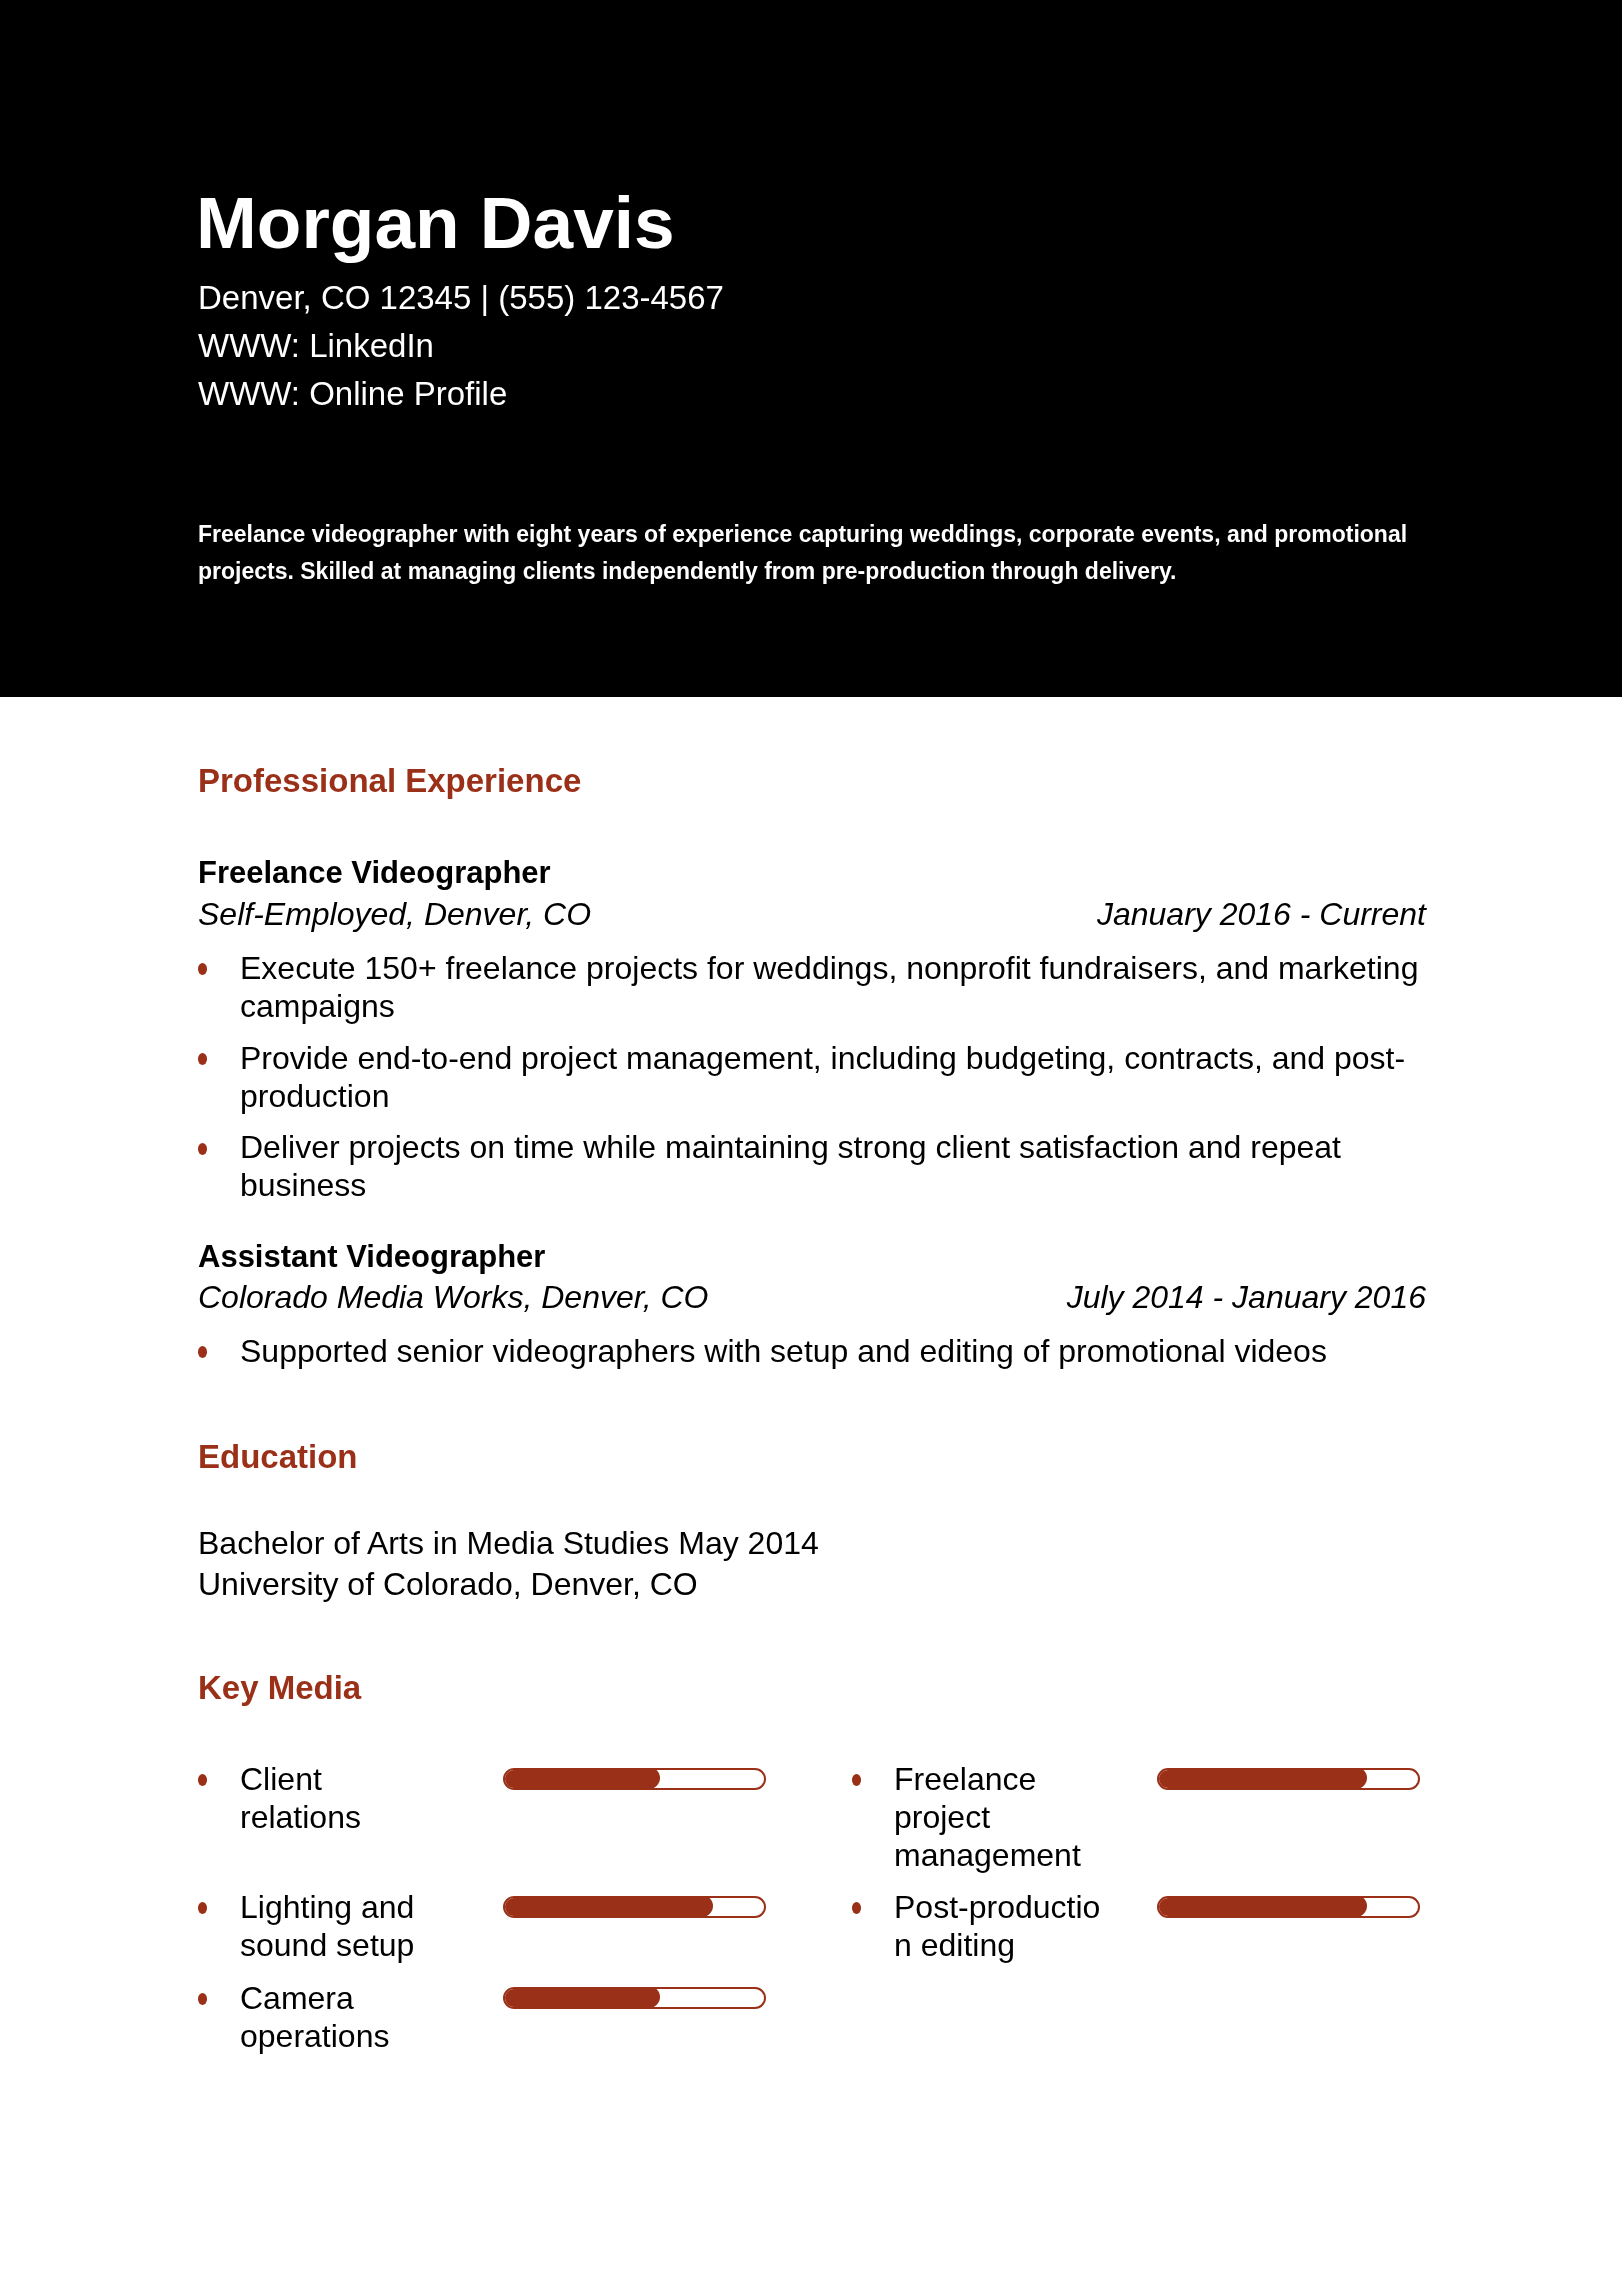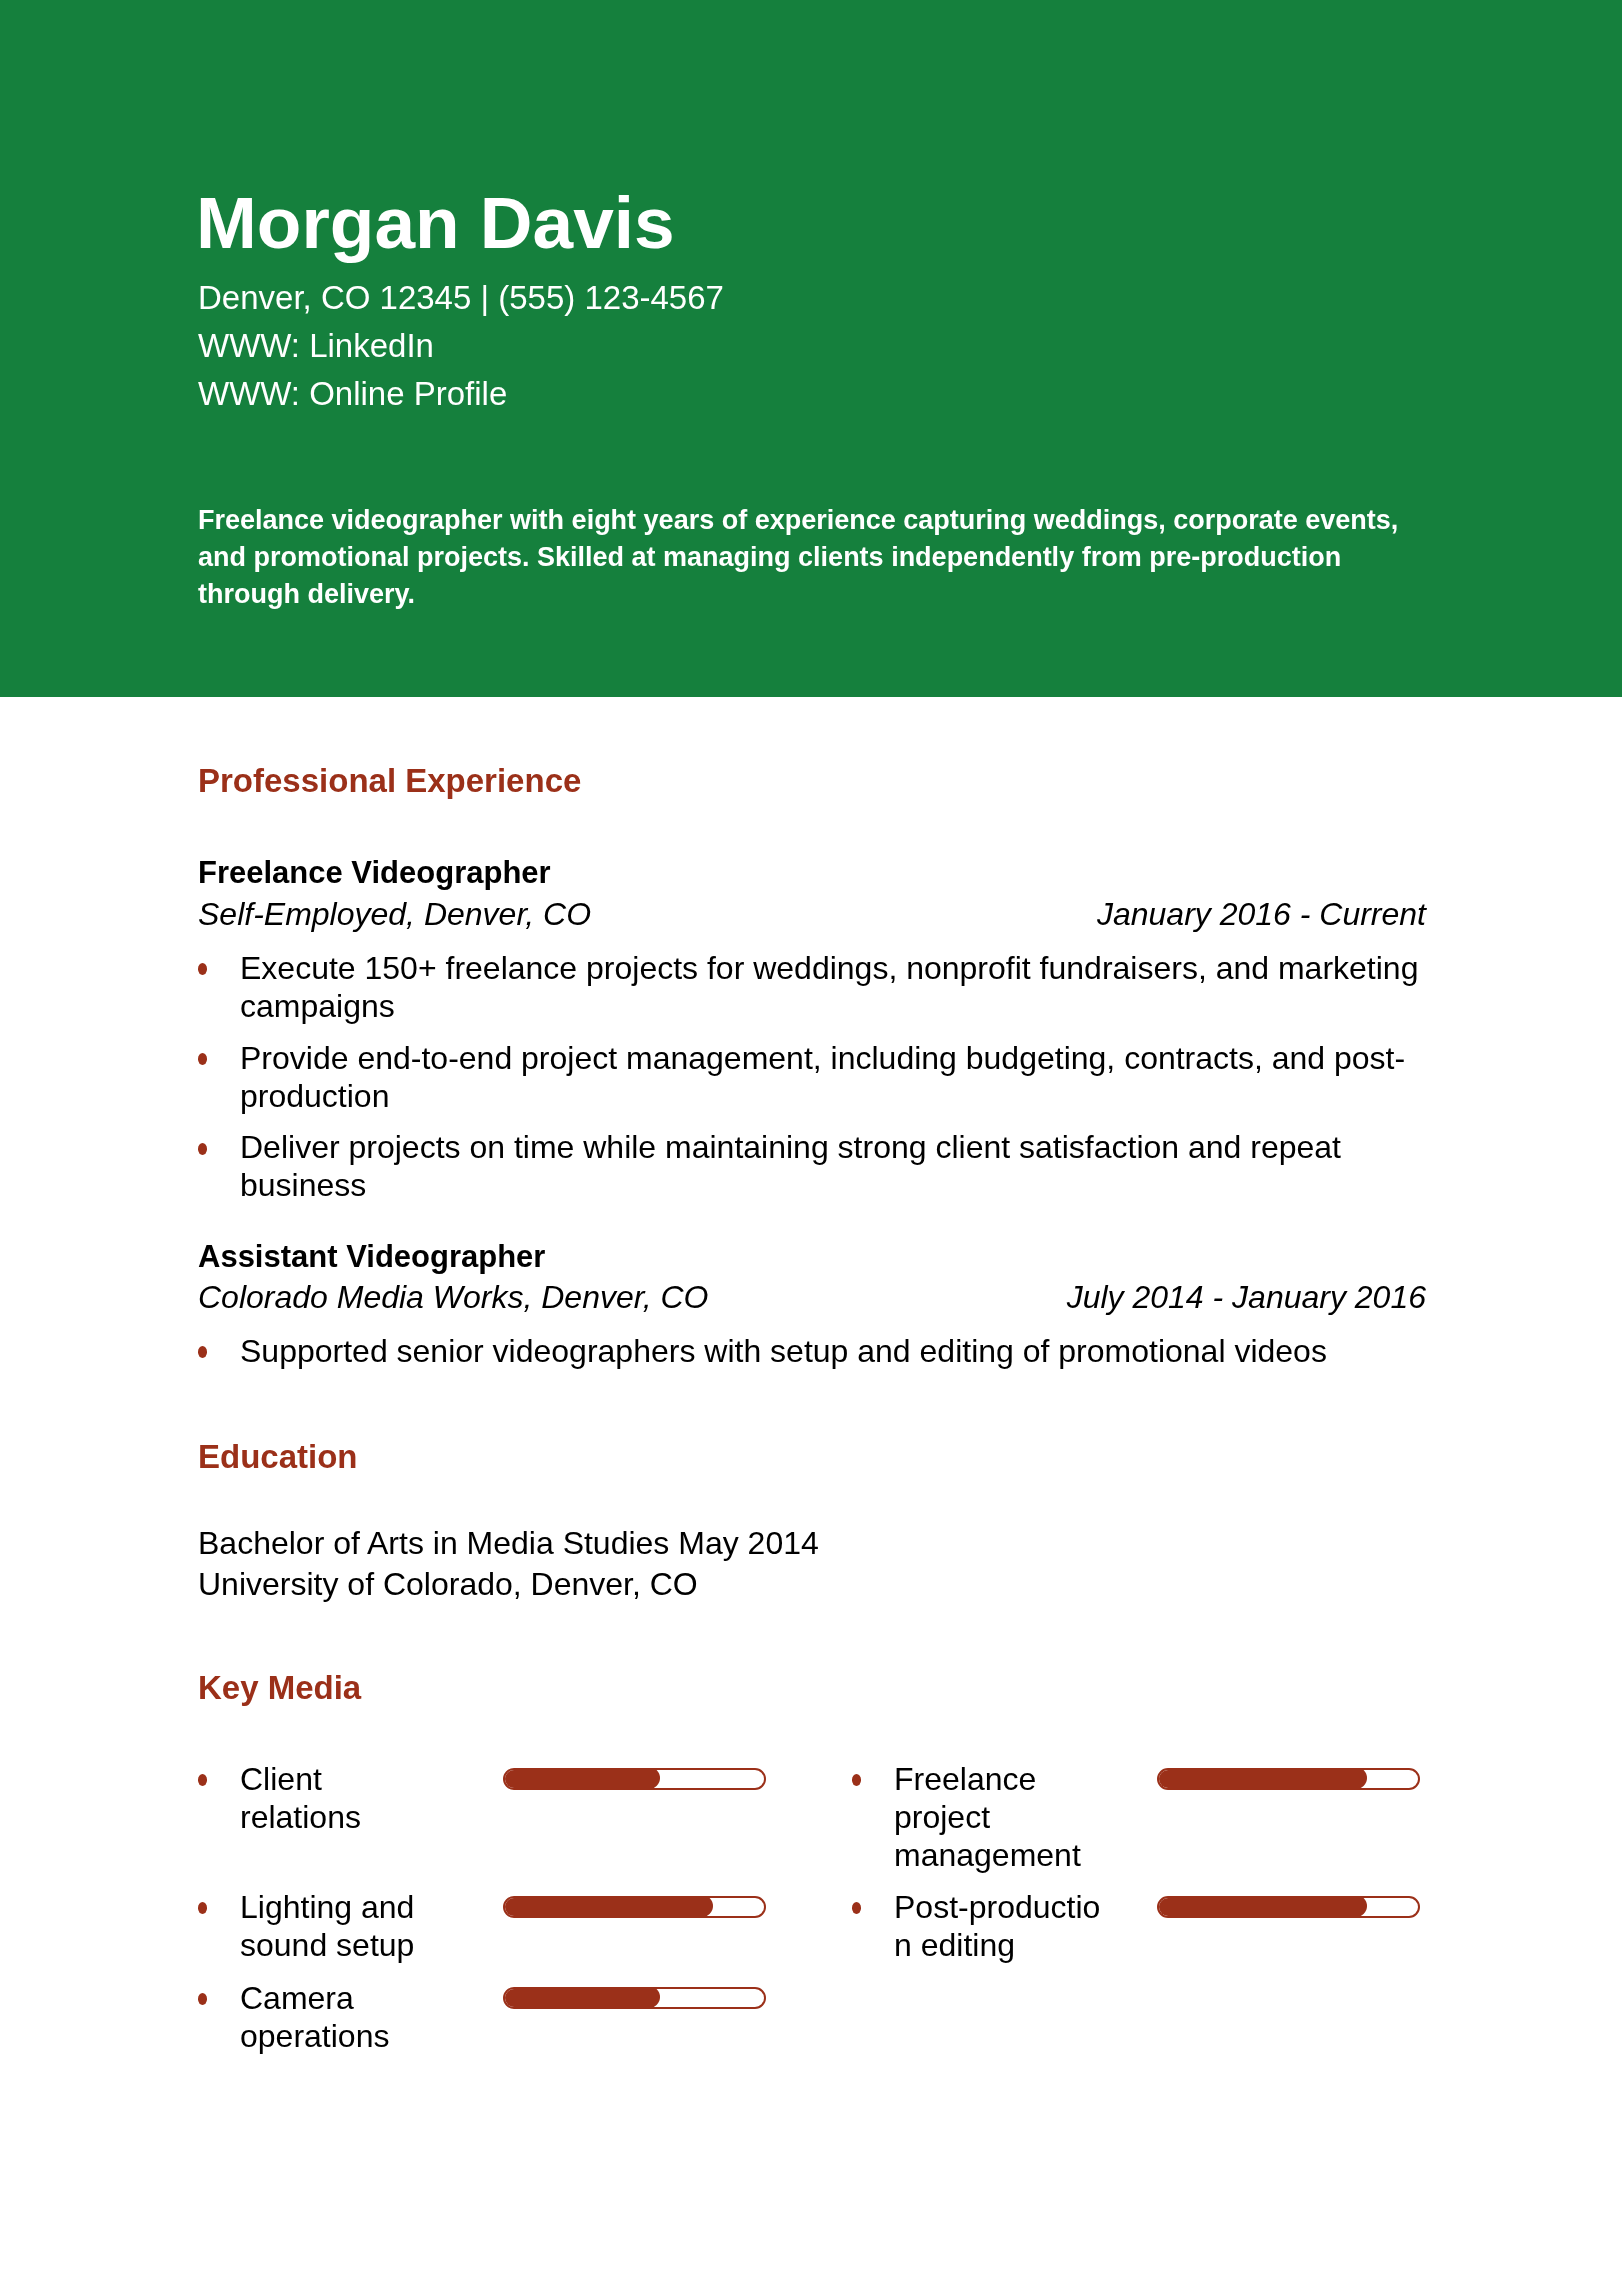--- a/index.html
+++ b/index.html
@@ -1,22 +1,22 @@
 <!DOCTYPE html>
 <html style="font-size:10.5px"><head>
 <meta charset="utf-8">
 <style>
   html, body { margin:0; padding:0; }
   body { width:1622px; height:2295px; background:#ffffff; position:relative; overflow:hidden;
          font-family:"Liberation Sans", sans-serif; color:#000; }
-  .header { position:absolute; left:0; top:0; width:1622px; height:697px; background:#15803d; color:#fff; }
+  .header { position:absolute; left:0; top:0; width:1622px; height:697px; background:#000000; color:#fff; }
   .name { position:absolute; left:196px; top:186px; font-size:73px; font-weight:bold; line-height:1; margin:0; letter-spacing:0px; }
   .contact { position:absolute; left:198px; top:274px; font-size:33px; line-height:48px; }
   .contact div { white-space:nowrap; }
-  .summary { position:absolute; left:198px; top:502px; width:1243px; font-size:27px; font-weight:bold; line-height:37px; }
+  .summary { position:absolute; left:198px; top:516px; width:1243px; font-size:23px; font-weight:bold; line-height:37px; }
 
   .section-title { position:absolute; left:198px; font-size:33px; font-weight:bold; color:#9b3019; margin:0; line-height:1; }
   .job-title { position:absolute; left:198px; font-size:31px; font-weight:bold; line-height:1; }
   .job-meta { position:absolute; left:198px; width:1228px; font-size:32px; font-style:italic; line-height:1; display:flex; justify-content:space-between; }
   .bullets { position:absolute; left:198px; width:1230px; margin:0; padding:0; list-style:none; }
   .bullets li { position:relative; padding-left:42px; font-size:32px; line-height:38px; margin-bottom:13.7px; }
   .bullet-dot { position:absolute; left:0; top:14.4px; width:9.2px; height:11.8px; border-radius:50%; background:#9b3019; }
   .edu { position:absolute; left:198px; top:1523px; font-size:32px; line-height:41px; }
 
   .skill { position:absolute; width:615px; height:131px; }

